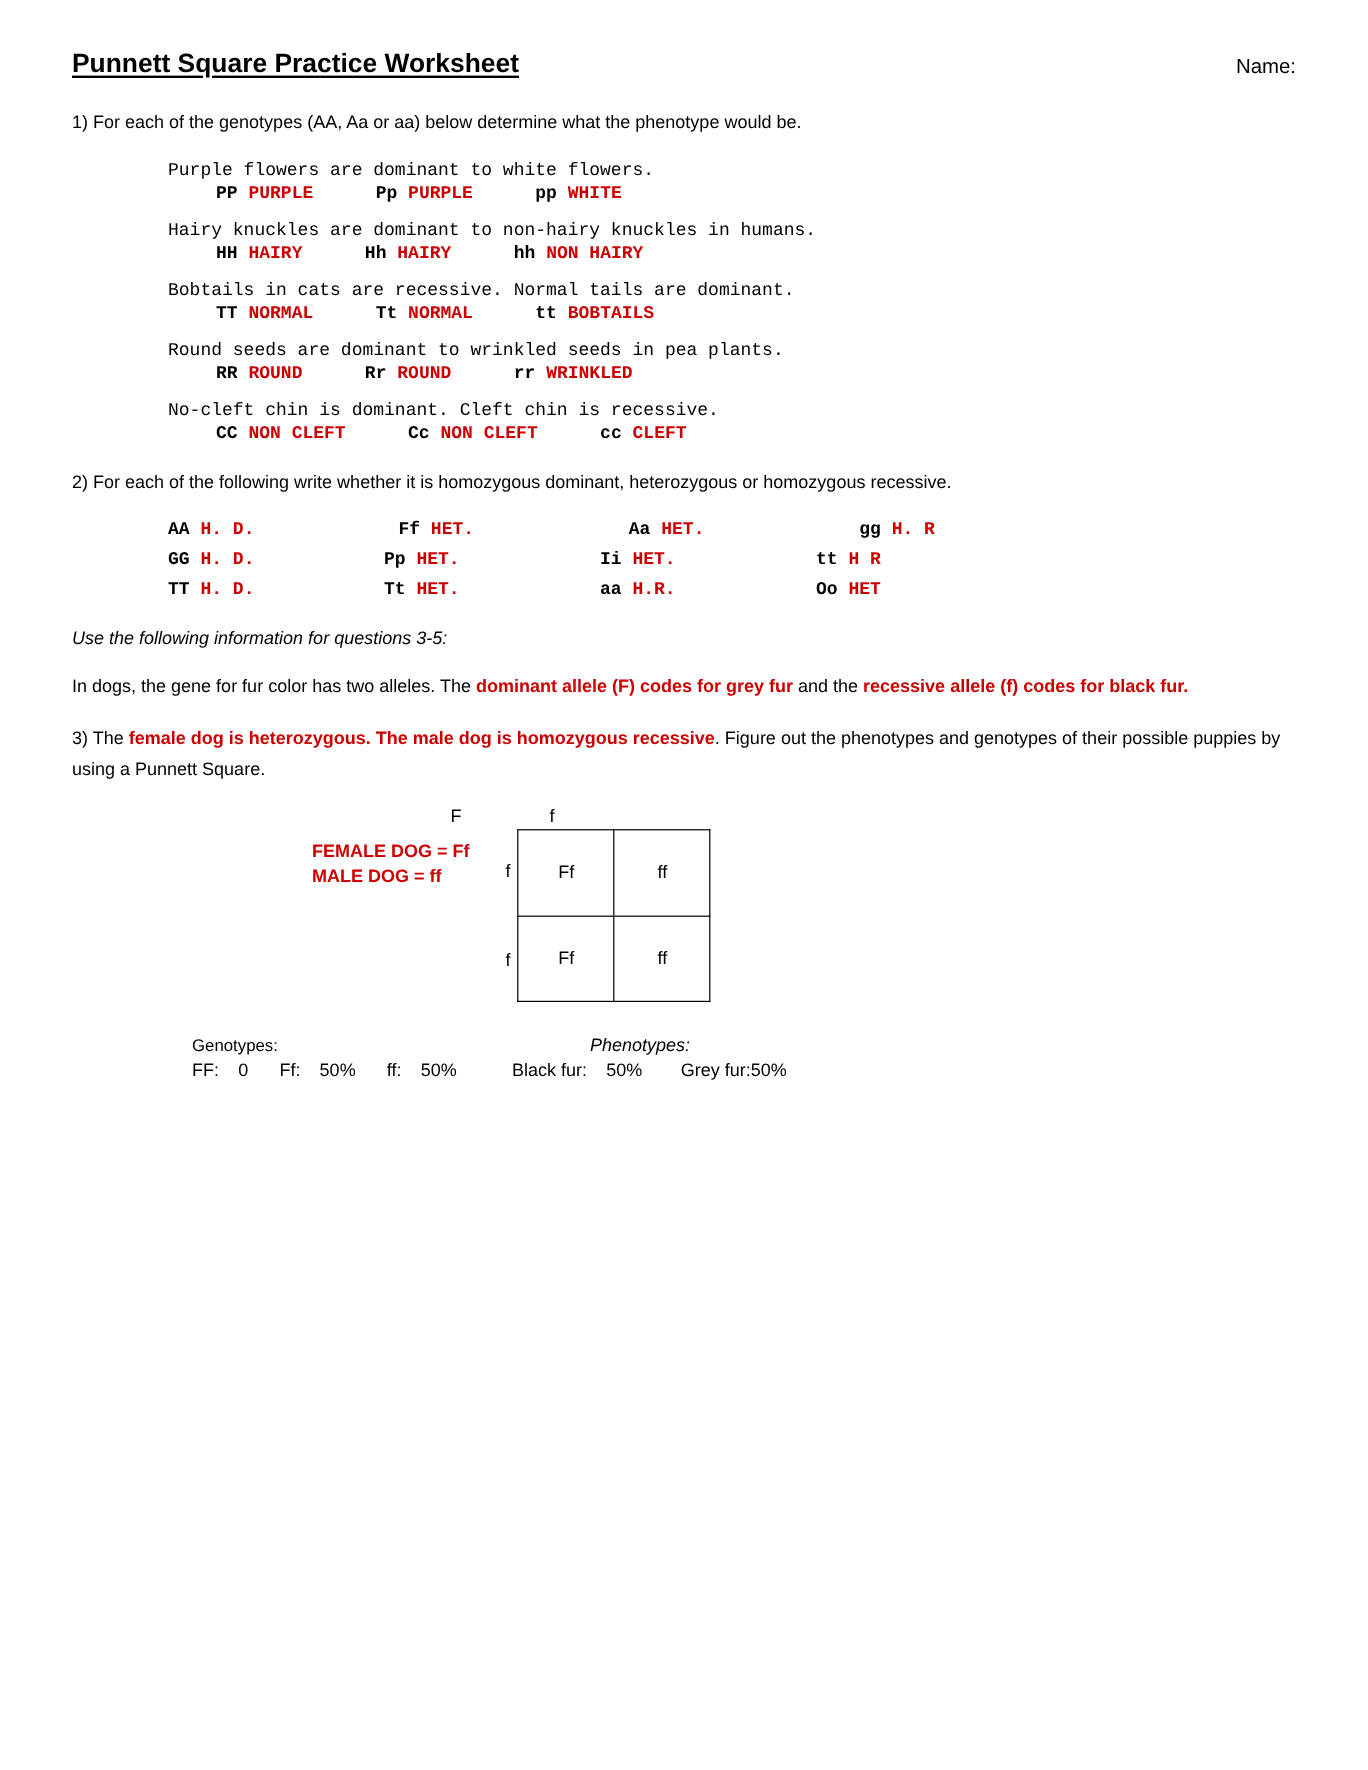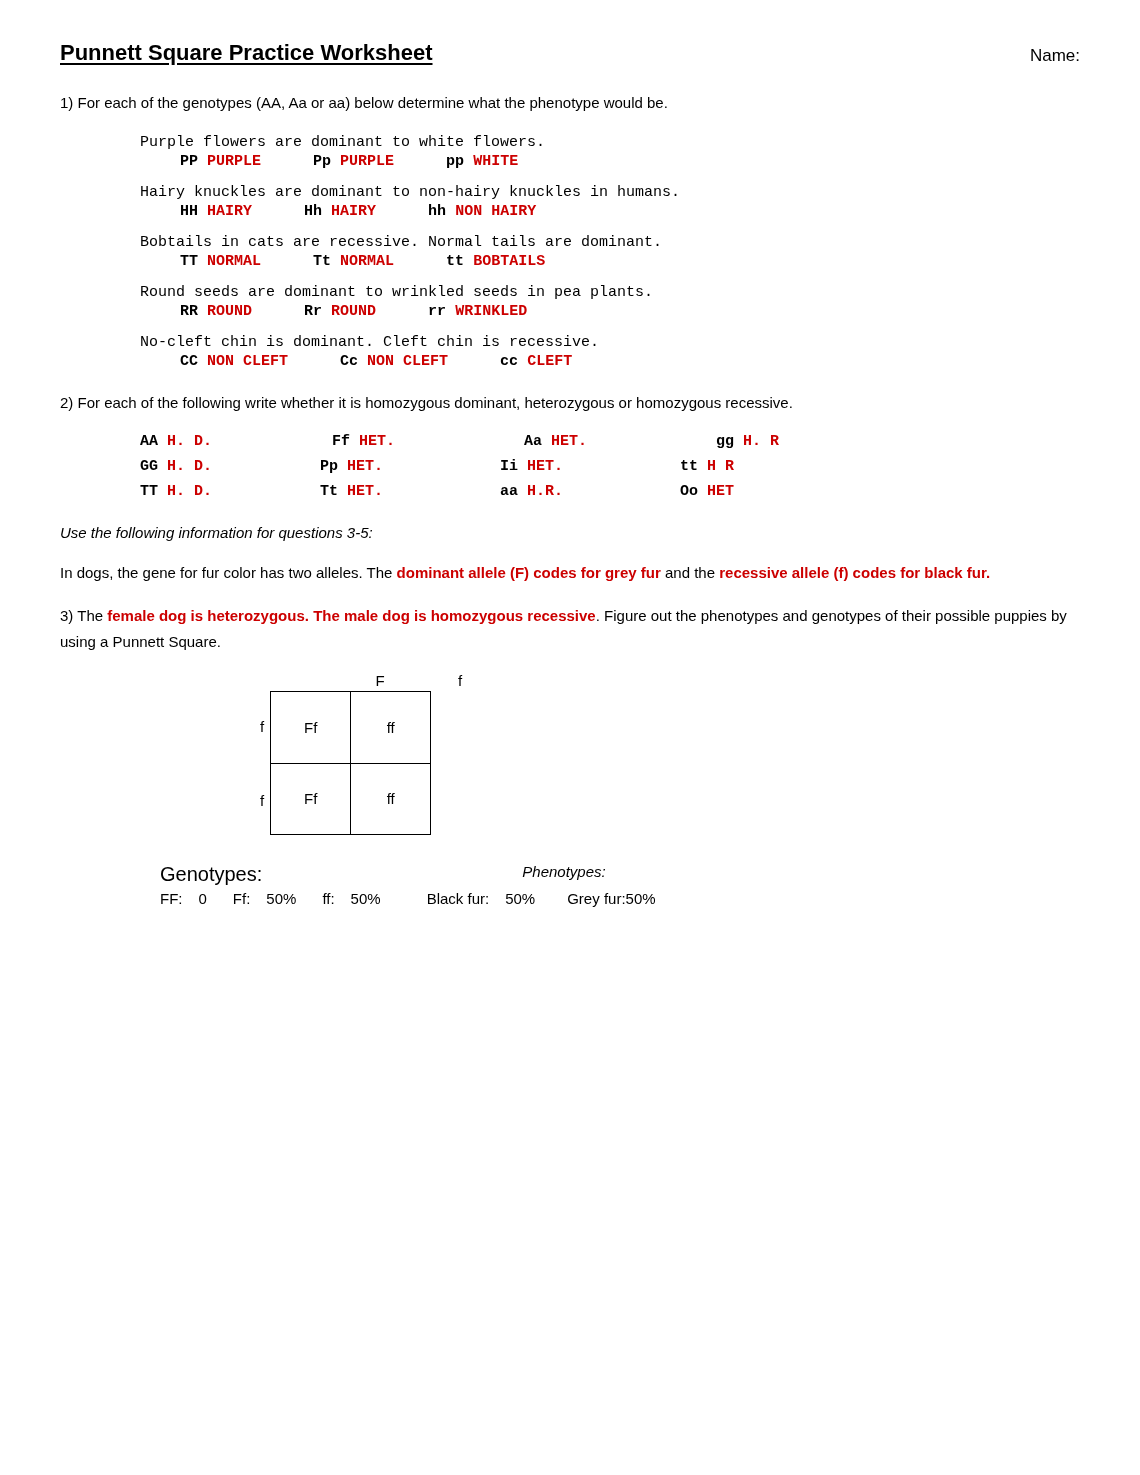--- a/index.html
+++ b/index.html
@@ -152,20 +152,24 @@
   </div>
 
   <div style="margin-top:10px; display:flex; flex-direction:column; margin-left:200px;">
 
     <div style="display:flex; margin-left:80px; gap:0px; margin-bottom:2px;">
       <span style="width:80px; text-align:center;">F</span>
       <span style="width:80px; text-align:center;">f</span>
     </div>
     <div style="display:flex; align-items:stretch;">
 
+      <div style="display:flex; flex-direction:column; justify-content:flex-start; margin-right:30px; padding-top:10px;">
+        <div class="female-dog-label">FEMALE DOG = Ff</div>
+        <div class="female-dog-label">MALE DOG = ff</div>
+      </div>
 
       <div style="display:flex;">
         <div style="display:flex; flex-direction:column;">
           <div style="height:70px; display:flex; align-items:center; font-size:15px; padding-right:6px;">f</div>
           <div style="height:70px; display:flex; align-items:center; font-size:15px; padding-right:6px; margin-top:4px;">f</div>
         </div>
         <table class="punnett-table">
           <tbody id="punnett-tbody">
               <tr>
                 <td>Ff</td>
@@ -176,21 +180,21 @@
                 <td>ff</td>
               </tr>
             </tbody>
         </table>
       </div>
     </div>
   </div>
 
   <div style="margin-top:28px; margin-left:100px;">
     <div style="display:flex; gap:60px;">
-      <span style="font-size:20px;">Genotypes:</span>
+      <span style="font-size:14px;">Genotypes:</span>
       <span style="margin-left:200px;font-style:italic;">Phenotypes:</span>
     </div>
     <div style="display:flex; gap:16px; align-items:baseline; margin-top:4px;">
       <span>FF:</span>
       <span>0</span>
       <span style="margin-left:10px;">Ff:</span>
       <span>50%</span>
       <span style="margin-left:10px;">ff:</span>
       <span>50%</span>
       <span style="margin-left:30px;">Black fur:</span>

